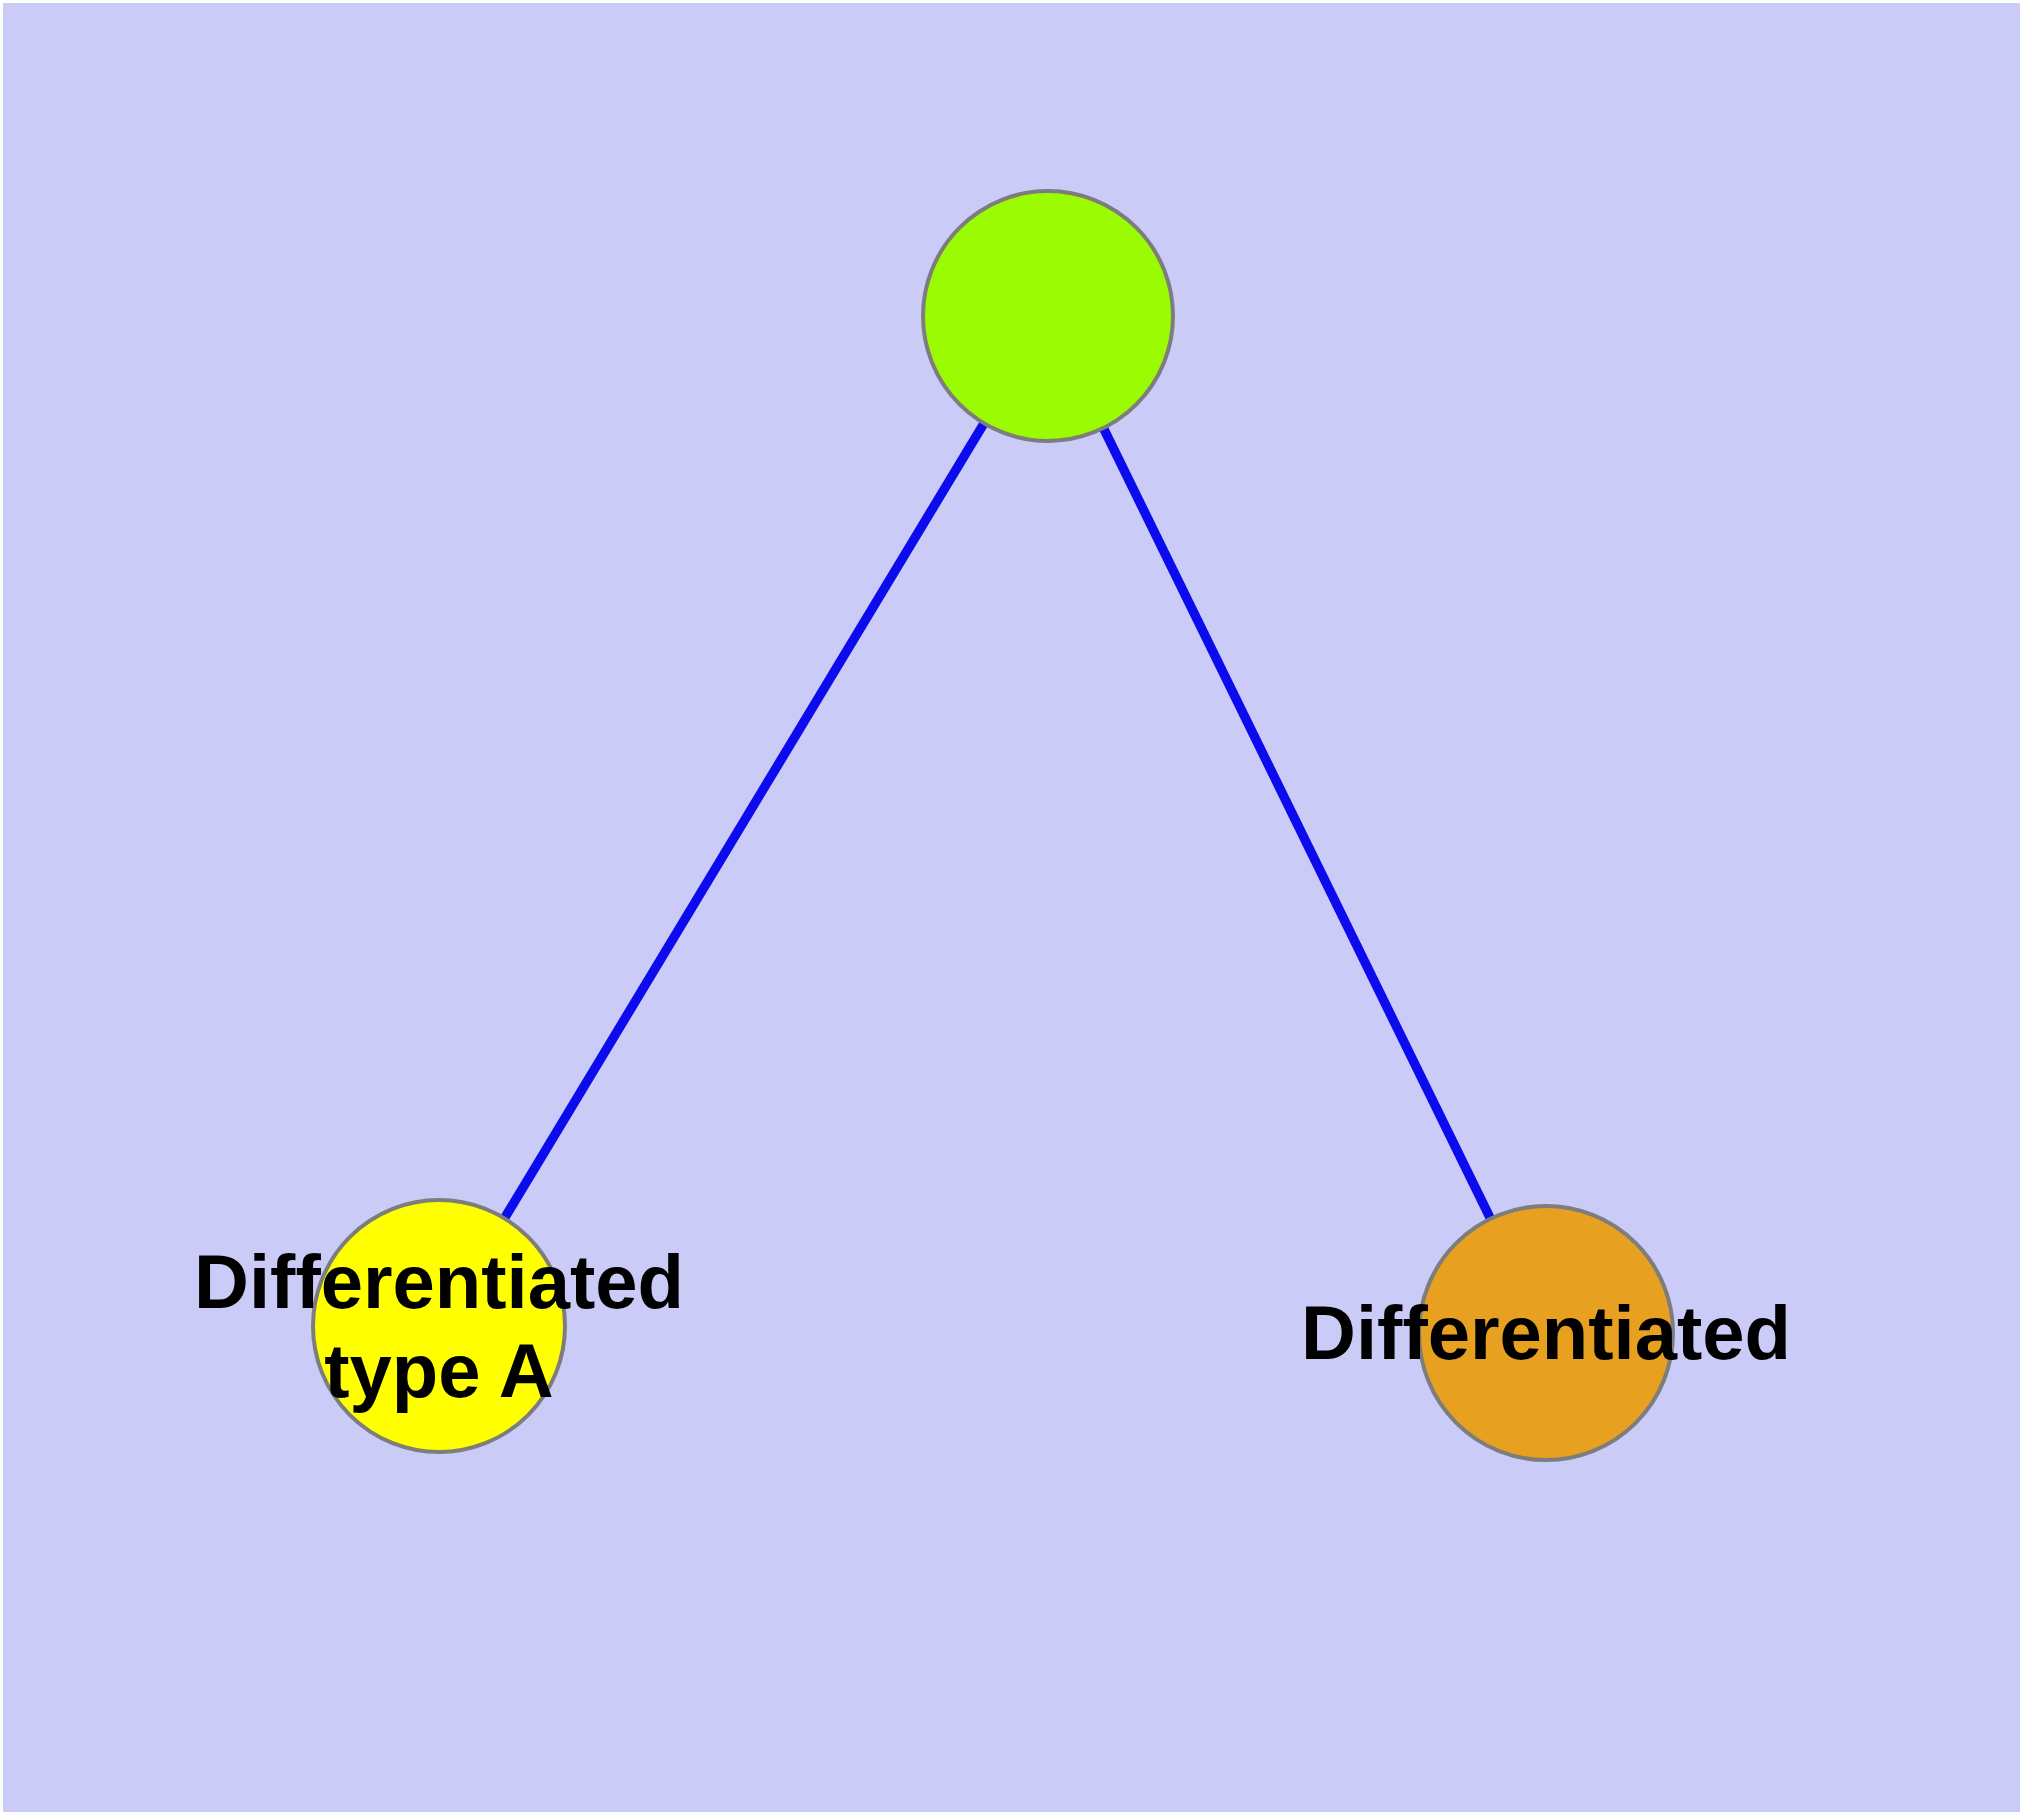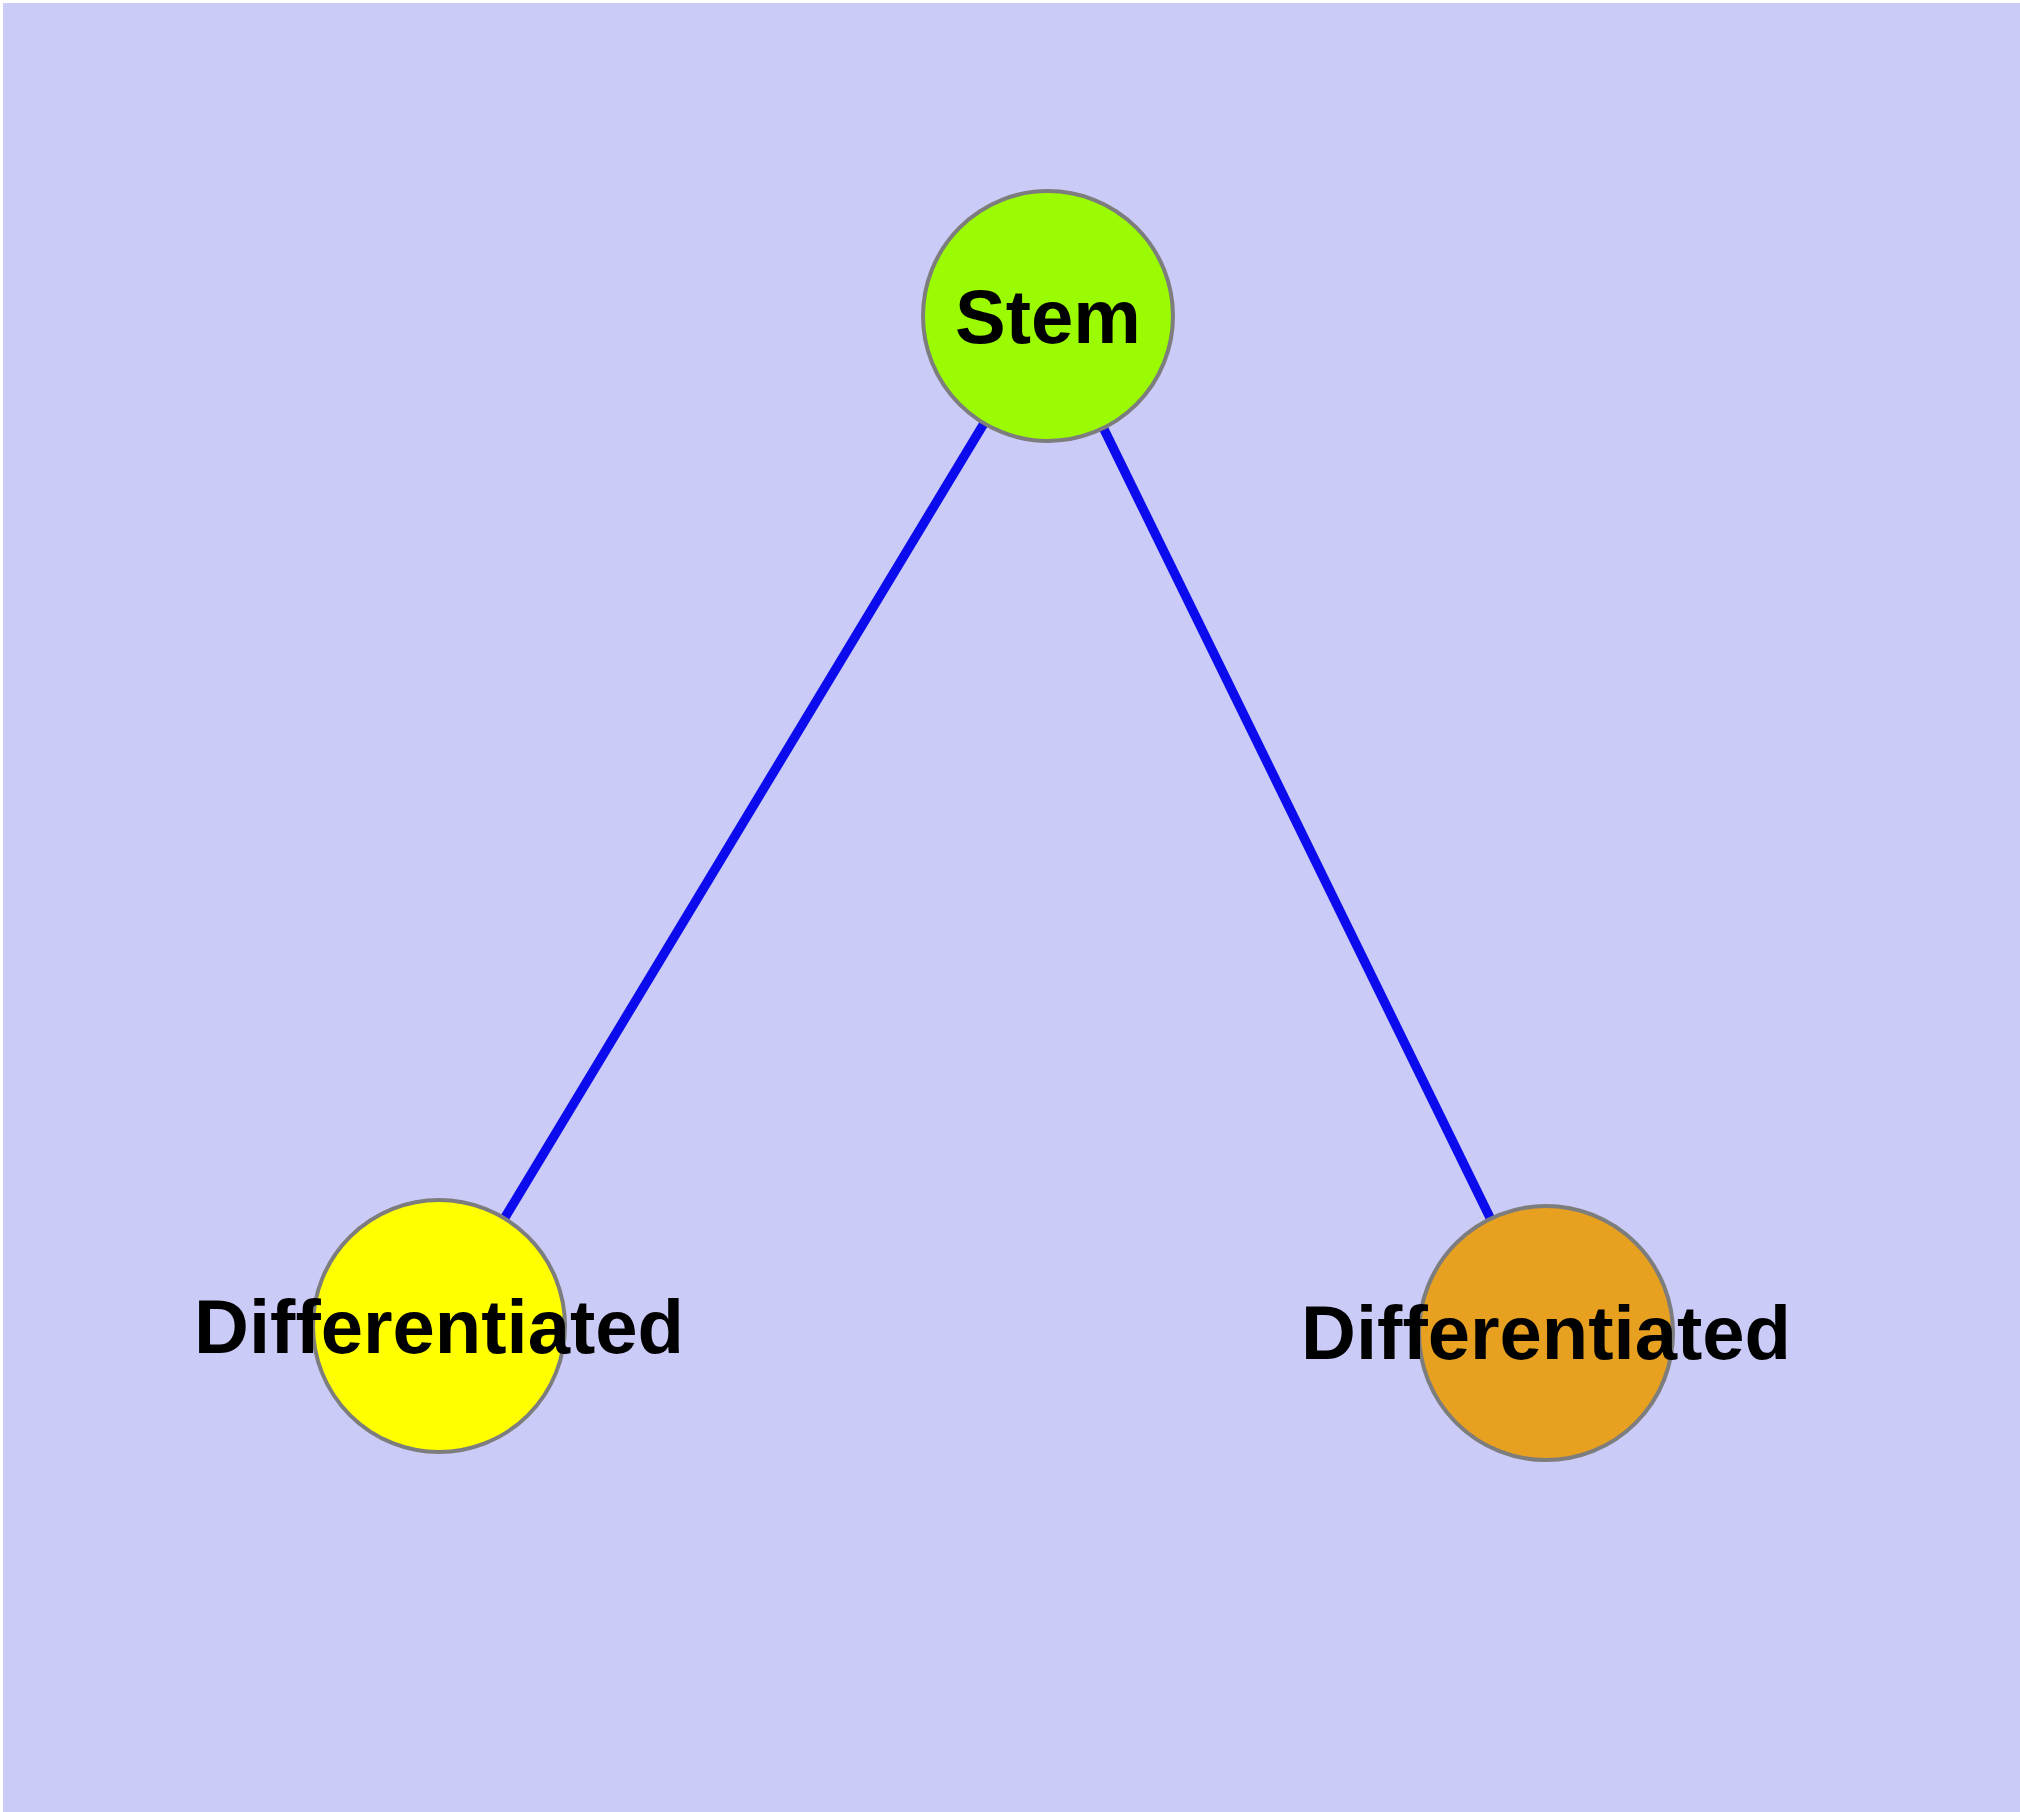--- a/index.html
+++ b/index.html
@@ -71,26 +71,24 @@
     <line x1="1237" y1="373" x2="518" y2="1565" style="stroke: rgb(11, 11, 238);"></line>
     <line x1="1237" y1="373" x2="1824" y2="1572" style="stroke: rgb(11, 11, 238);"></line>
   </svg>
 
   <div class="node" style="left: 921px; top: 189px; width: 254px; height: 254px; background: rgb(154, 251, 2); border-color: rgb(125, 125, 125);"></div>
 
   <div class="node" style="left: 311px; top: 1198px; width: 256px; height: 256px; background: rgb(255, 255, 0); border-color: rgb(125, 125, 125);"></div>
 
   <div class="node" style="left: 1417px; top: 1204px; width: 258px; height: 258px; background: rgb(232, 160, 32); border-color: rgb(125, 125, 125);"></div>
 
-  <div class="node-label" style="left: 1048px; top: 316px; color: rgb(0, 0, 0);">
-    <span class="label-line">Stem</span>
-  </div>
 
   <div class="node-label" style="left: 439px; top: 1326px; color: rgb(0, 0, 0);">
     <span class="label-line">Differentiated</span>
+    <span class="label-line">type A</span>
   </div>
 
   <div class="node-label" style="left: 1546px; top: 1332px; color: rgb(0, 0, 0);">
     <span class="label-line">Differentiated</span>
   </div>
 
   <div class="edge-highlight-top"></div>
   <div class="edge-highlight-left"></div>
 
 </div>

